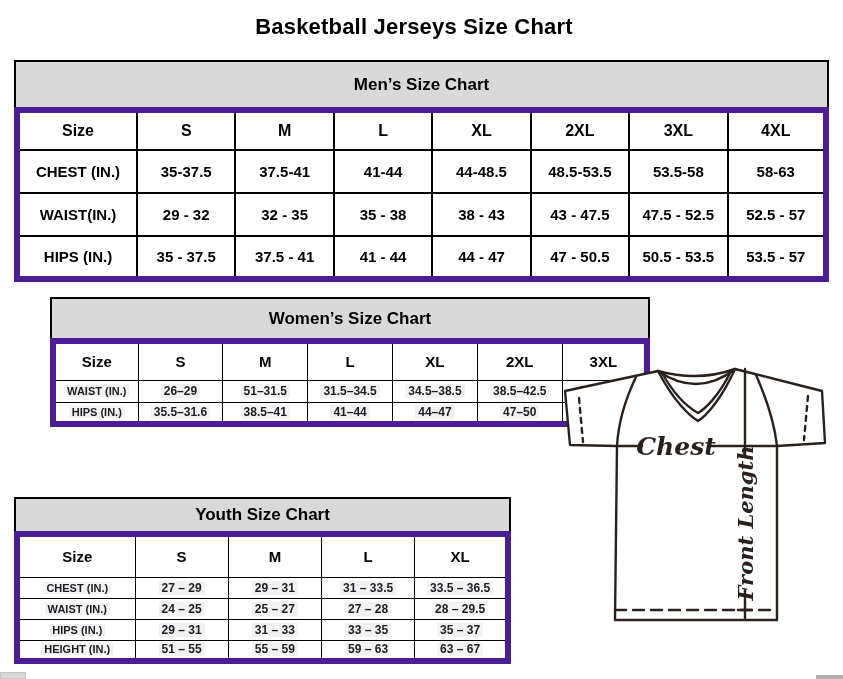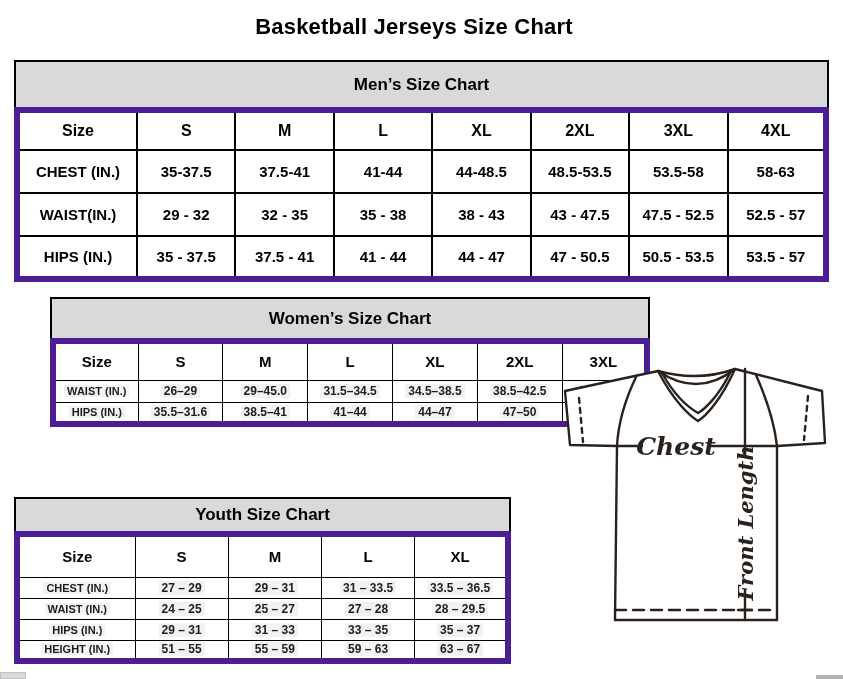--- a/index.html
+++ b/index.html
@@ -141,21 +141,21 @@
         <td>S</td>
         <td>M</td>
         <td>L</td>
         <td>XL</td>
         <td>2XL</td>
         <td>3XL</td>
       </tr>
       <tr class="data">
         <td class="lbl"><span class="hl">WAIST (IN.)</span></td>
         <td><span class="hl">26–29</span></td>
-        <td><span class="hl">29–45.0</span></td>
+        <td><span class="hl">51–31.5</span></td>
         <td><span class="hl">31.5–34.5</span></td>
         <td><span class="hl">34.5–38.5</span></td>
         <td><span class="hl">38.5–42.5</span></td>
         <td><span class="hl">46.8–50.3</span></td>
       </tr>
       <tr class="data">
         <td class="lbl"><span class="hl">HIPS (IN.)</span></td>
         <td><span class="hl">35.5–31.6</span></td>
         <td><span class="hl">38.5–41</span></td>
         <td><span class="hl">41–44</span></td>

